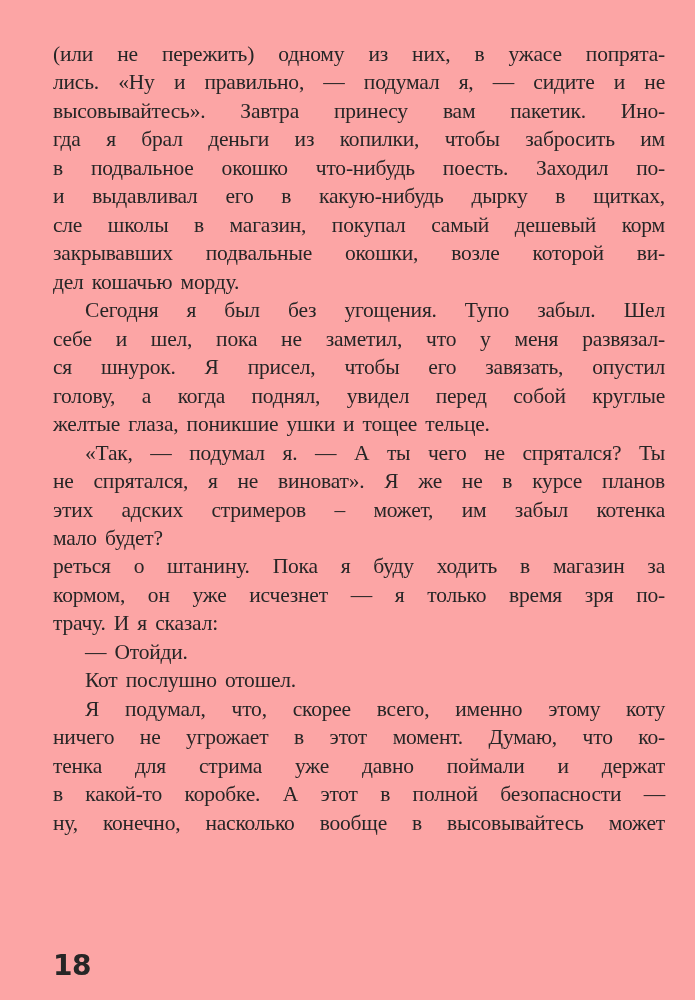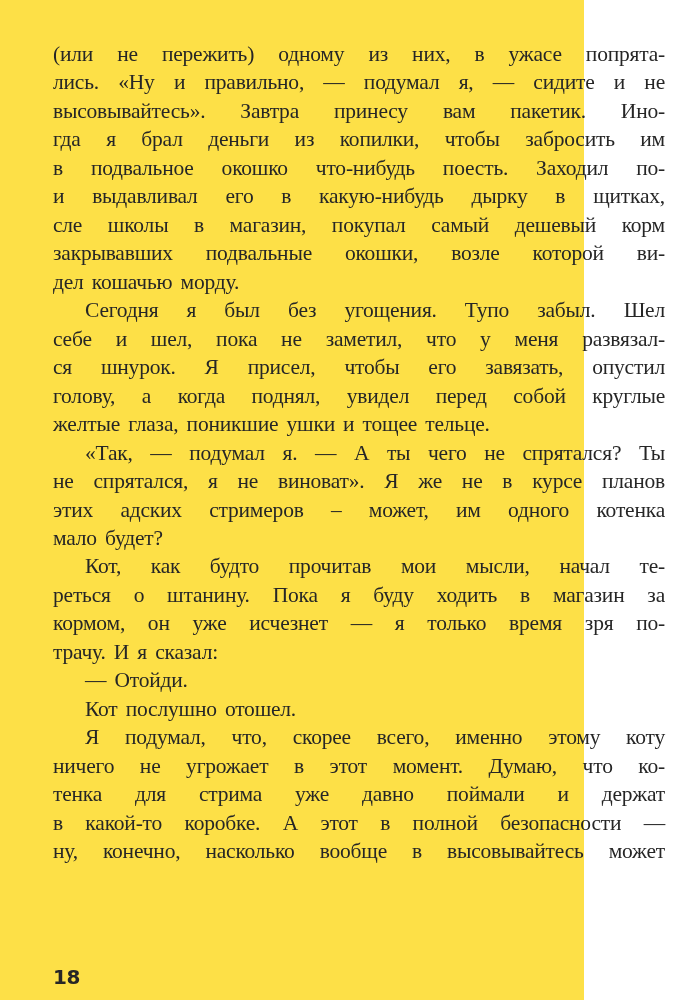--- a/index.html
+++ b/index.html
@@ -10,23 +10,23 @@
   body {
     width: 695px;
     height: 1000px;
     position: relative;
     overflow: hidden;
   }
   .page {
     position: absolute;
     left: 0;
     top: 0;
-    width: 584px;
+    width: 695px;
     height: 1000px;
-    background: #fde047;
+    background: #fca5a5;
   }
   .text-block {
     position: absolute;
     left: 53px;
     top: 40px;
     width: 612px;
     font-family: "Liberation Serif", "DejaVu Serif", serif;
     font-size: 21.5px;
     color: #262626;
     letter-spacing: -0.2px;
@@ -51,24 +51,23 @@
   }
   .line.indent.full {
     width: calc(612px - 32px);
   }
   .page-number {
     position: absolute;
     left: 53px;
     top: 949px;
     font-family: "DejaVu Sans", "Liberation Sans", sans-serif;
     font-weight: bold;
-    font-size: 20px;
+    font-size: 28px;
     color: #262626;
     letter-spacing: -0.5px;
-    margin-top: 16px;
   }
 </style>
 </head>
 <body>
 
 <div class="page">
   <div class="text-block">
     <div class="line">(или не пережить) одному из них, в ужасе попрята-</div>
     <div class="line">лись. «Ну и правильно, — подумал я, — сидите и не</div>
     <div class="line">высовывайтесь». Завтра принесу вам пакетик. Ино-</div>
@@ -78,23 +77,22 @@
     <div class="line">сле школы в магазин, покупал самый дешевый корм</div>
     <div class="line">закрывавших подвальные окошки, возле которой ви-</div>
     <div class="line last">дел кошачью морду.</div>
     <div class="line indent full">Сегодня я был без угощения. Тупо забыл. Шел</div>
     <div class="line">себе и шел, пока не заметил, что у меня развязал-</div>
     <div class="line">ся шнурок. Я присел, чтобы его завязать, опустил</div>
     <div class="line">голову, а когда поднял, увидел перед собой круглые</div>
     <div class="line last">желтые глаза, поникшие ушки и тощее тельце.</div>
     <div class="line indent full">«Так, — подумал я. — А ты чего не спрятался? Ты</div>
     <div class="line">не спрятался, я не виноват». Я же не в курсе планов</div>
-    <div class="line">этих адских стримеров – может, им одного котенка</div>
+    <div class="line">этих адских стримеров – может, им забыл котенка</div>
     <div class="line last">мало будет?</div>
-    <div class="line indent full">Кот, как будто прочитав мои мысли, начал те-</div>
     <div class="line">реться о штанину. Пока я буду ходить в магазин за</div>
     <div class="line">кормом, он уже исчезнет — я только время зря по-</div>
     <div class="line last">трачу. И я сказал:</div>
     <div class="line indent last">— Отойди.</div>
     <div class="line indent last">Кот послушно отошел.</div>
     <div class="line indent full">Я подумал, что, скорее всего, именно этому коту</div>
     <div class="line">ничего не угрожает в этот момент. Думаю, что ко-</div>
     <div class="line">тенка для стрима уже давно поймали и держат</div>
     <div class="line">в какой-то коробке. А этот в полной безопасности —</div>
     <div class="line">ну, конечно, насколько вообще в высовывайтесь может</div>

